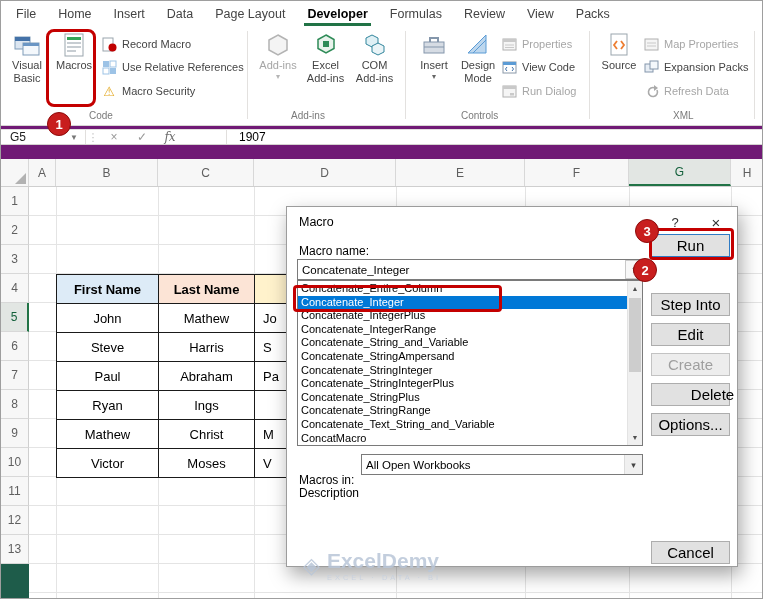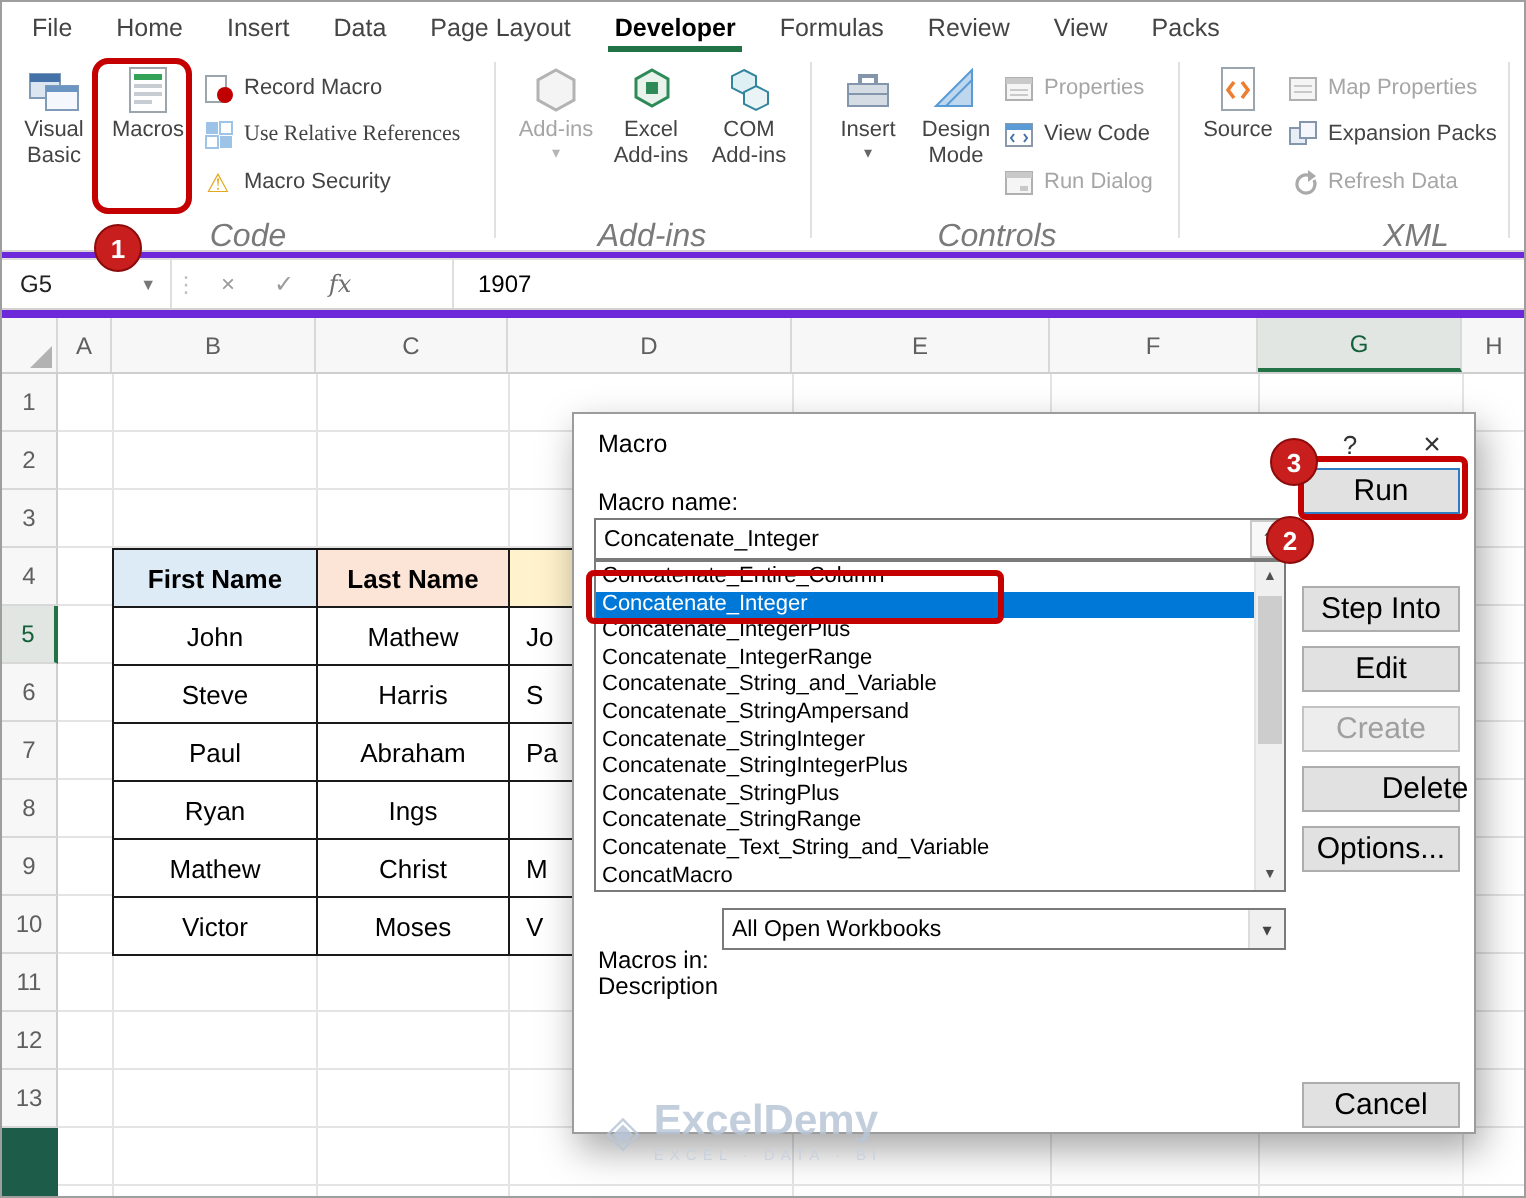--- a/index.html
+++ b/index.html
@@ -1,40 +1,40 @@
 <!DOCTYPE html>
 <html><head>
 <meta charset="utf-8">
 <style>
   * { margin:0; padding:0; box-sizing:border-box; }
   body { font-family:"Liberation Sans", sans-serif; background:#ffffff; }
-  .screen { position:relative; width:763px; height:599px; background:#6d28d9; overflow:hidden; border:1px solid #9e9e9e; }
+  .screen { position:relative; width:763px; height:599px; background:#701a75; overflow:hidden; border:1px solid #9e9e9e; }
 
   
   .tab-row { position:absolute; top:0; left:0; right:0; height:25px; background:#fff; display:flex; align-items:stretch; padding-left:4px; font-size:12.5px; color:#444; z-index:1; }
   .tab { display:flex; align-items:center; padding:0 11px; position:relative; cursor:pointer; white-space:nowrap; }
   .tab.active { color:#000; font-weight:bold; }
   .tab.active::after { content:""; position:absolute; left:8px; right:8px; bottom:0; height:3px; background:#217346; }
 
   
   .ribbon { position:absolute; top:25px; left:0; right:0; height:100px; background:#fff; border-bottom:1px solid #d8d6d4; z-index:1; }
   .gsep { position:absolute; top:5px; height:88px; width:1px; background:#e3e1df; }
-  .group-label { position:absolute; top:84px; font-size:16px; color:#7a7a7a; text-align:center;font-style:italic; }
+  .group-label { position:absolute; top:84px; font-size:10px; color:#7a7a7a; text-align:left; }
   .big-btn { position:absolute; top:3px; height:79px; display:flex; flex-direction:column; align-items:center; cursor:pointer; }
   .bicon { height:28px; display:flex; align-items:center; justify-content:center; margin-top:2px; }
   .big-label { font-size:11px; line-height:13px; color:#444; text-align:center; }
   .big-btn.disabled .big-label { color:#a6a6a6; }
   .mini-arrow { font-size:8px; color:#666; line-height:8px; margin-top:1px; }
   .disabled .mini-arrow { color:#b5b5b5; }
   .sm-btn { position:absolute; display:flex; align-items:center; gap:5px; font-size:11px; color:#444; height:18px; cursor:pointer; white-space:nowrap; }
   .sm-btn.disabled { color:#a6a6a6; }
   .sicon { width:16px; height:16px; display:flex; align-items:center; justify-content:center; }
 
   
-  .formula-bar { position:absolute; top:128px; left:0; right:0; height:26px; background:#fff; border-top:1px solid #e1dfdd; border-bottom:1px solid #d4d2d0; display:flex; align-items:stretch; font-size:12px; z-index:1; }
+  .formula-bar { position:absolute; top:128px; left:0; right:0; height:16px; background:#fff; border-top:1px solid #e1dfdd; border-bottom:1px solid #d4d2d0; display:flex; align-items:stretch; font-size:12px; z-index:1; }
   .name-box { width:85px; border-right:1px solid #e1dfdd; display:flex; align-items:center; padding-left:9px; position:relative; color:#222; cursor:pointer; }
   .nb-arrow { position:absolute; right:7px; font-size:8px; color:#777; }
   .fb-dots { width:14px; display:flex; align-items:center; justify-content:center; color:#c0c0c0; font-size:11px; }
   .fb-btn { width:28px; display:flex; align-items:center; justify-content:center; color:#9a9a9a; cursor:pointer; }
   .fb-fx { font-style:italic; font-family:"DejaVu Serif", serif; color:#6d6d6d; }
   .fb-value { flex:1; margin-left:42px; border-left:1px solid #e1dfdd; display:flex; align-items:center; padding-left:12px; color:#000; cursor:text; }
 
   
   .col-headers { position:absolute; top:158px; left:0; right:0; height:28px; background:#f7f7f7; border-bottom:1px solid #cfcfcf; font-size:12px; color:#5f5f5f; z-index:1; }
   .corner { position:absolute; left:0; top:0; width:28px; height:27px; border-right:1px solid #d8d8d8; background:#f7f7f7; cursor:pointer; }
@@ -158,21 +158,21 @@
     </div>
     <div class="sm-btn" style="left:100px; top:9px;">
       <span class="sicon">
         <svg width="15" height="15">
             <rect x="1" y="1" width="10" height="13" fill="#fff" stroke="#9aa5ad"></rect>
             <circle cx="10.5" cy="10.5" r="4" fill="#c00000"></circle>
           </svg>
       </span>
       <span>Record Macro</span>
     </div>
-    <div class="sm-btn" style="left:100px; top:32px;font-family:Liberation Serif, serif;">
+    <div class="sm-btn" style="left:100px; top:32px;">
       <span class="sicon">
         <svg width="15" height="15">
             <rect x="1" y="1" width="6" height="6" fill="#9dc3e6"></rect>
             <rect x="8" y="1" width="6" height="6" fill="#fff" stroke="#9dc3e6"></rect>
             <rect x="1" y="8" width="6" height="6" fill="#fff" stroke="#9dc3e6"></rect>
             <rect x="8" y="8" width="6" height="6" fill="#9dc3e6"></rect>
           </svg>
       </span>
       <span>Use Relative References</span>
     </div>

